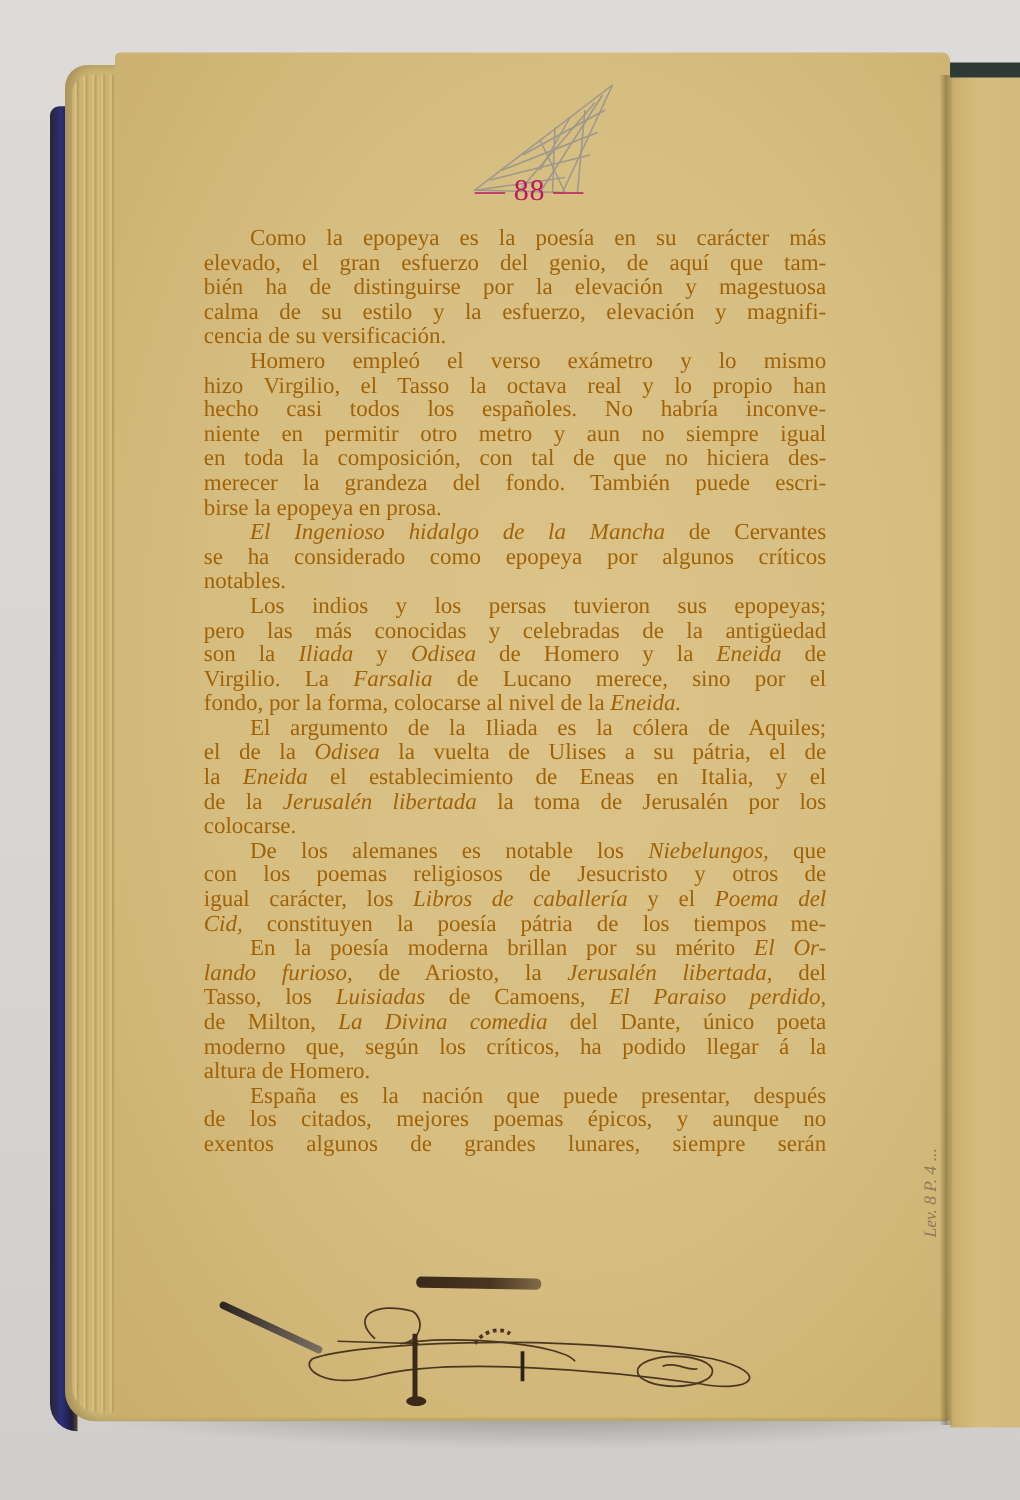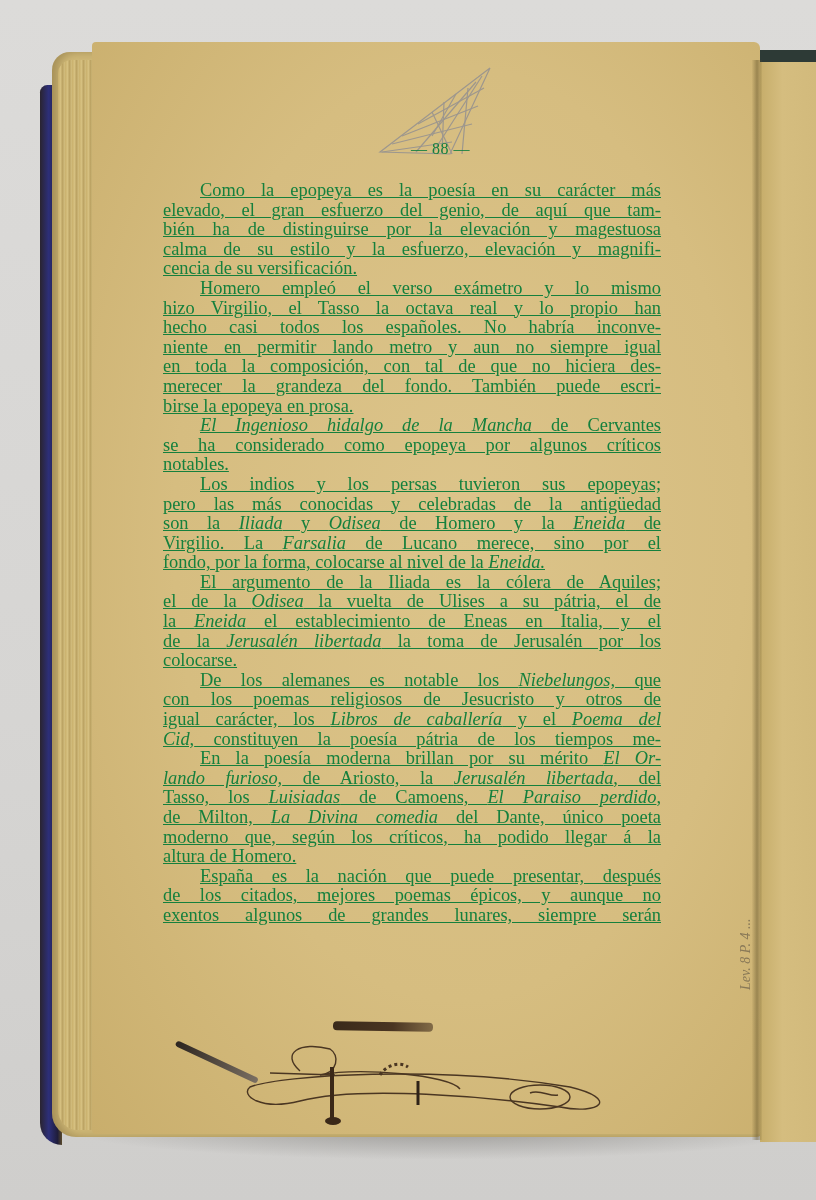--- a/index.html
+++ b/index.html
@@ -42,27 +42,27 @@
       background: linear-gradient(90deg,#c6ad6a,#d5bd7f 40%,#d2ba7c);
     }
     .next-cover-top {
       position:absolute; left:740px; top:50px; width:80px; height:14px;
       background:#2d3a36; border-radius: 4px 0 0 0;
     }
     .pencil-triangle {
       position:absolute; left:372px; top:66px; width:120px; height:96px;
     }
     .page-number {
-      position:absolute; left:380px; top:140px; width:90px; text-align:right;
-      font-size:16px; color:#15803d; letter-spacing:0.5px;
+      position:absolute; left:380px; top:140px; width:90px; text-align:left;
+      font-size:24px; color:#be185d; letter-spacing:0.5px;
     }
     .text-block {
       position:absolute; left:163px; top:181px; width:498px;
-      color:#15803d; font-size:18.4px; line-height:19.6px;
-      text-align:justify; hyphens:manual;text-decoration:underline;
+      color:#a16207; font-size:18.4px; line-height:19.6px;
+      text-align:justify; hyphens:manual;
     }
     .para { margin:0; text-indent:37px; }
     .para .line { display:block; text-align:justify; text-align-last:justify; text-indent:0; white-space:nowrap; }
     .para .line.first { padding-left:37px; }
     .para .line.last { text-align-last:left; }
     i { font-style:italic; }
     .ink-bar {
       position:absolute; left:333px; top:1022px; width:100px; height:9px;
       background: linear-gradient(90deg,#3a2a1a,#4a3522 60%,rgba(74,53,34,0.6));
       border-radius: 4px; transform: rotate(1deg);
@@ -115,21 +115,21 @@
       <span class="line first"><span>Como la epopeya es la poesía en su carácter más</span></span>
       <span class="line"><span>elevado, el gran esfuerzo del genio, de aquí que tam-</span></span>
       <span class="line"><span>bién ha de distinguirse por la elevación y magestuosa</span></span>
       <span class="line"><span>calma de su estilo y la esfuerzo, elevación y magnifi-</span></span>
       <span class="line last"><span>cencia de su versificación.</span></span>
     </div>
     <div class="para">
       <span class="line first"><span>Homero empleó el verso exámetro y lo mismo</span></span>
       <span class="line"><span>hizo Virgilio, el Tasso la octava real y lo propio han</span></span>
       <span class="line"><span>hecho casi todos los españoles. No habría inconve-</span></span>
-      <span class="line"><span>niente en permitir lando metro y aun no siempre igual</span></span>
+      <span class="line"><span>niente en permitir otro metro y aun no siempre igual</span></span>
       <span class="line"><span>en toda la composición, con tal de que no hiciera des-</span></span>
       <span class="line"><span>merecer la grandeza del fondo. También puede escri-</span></span>
       <span class="line last"><span>birse la epopeya en prosa.</span></span>
     </div>
     <div class="para">
       <span class="line first"><i>El Ingenioso hidalgo de la Mancha</i><span> de Cervantes</span></span>
       <span class="line"><span>se ha considerado como epopeya por algunos críticos</span></span>
       <span class="line last"><span>notables.</span></span>
     </div>
     <div class="para">

